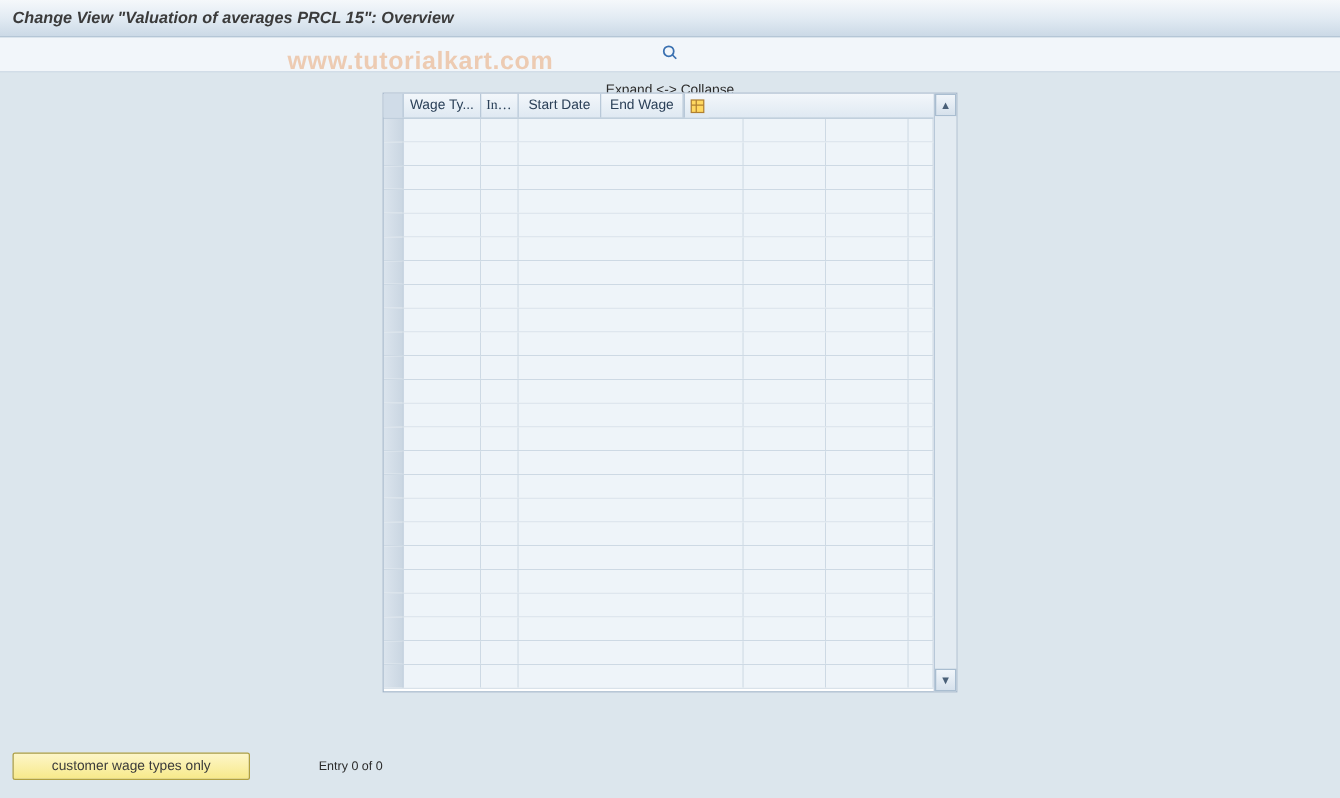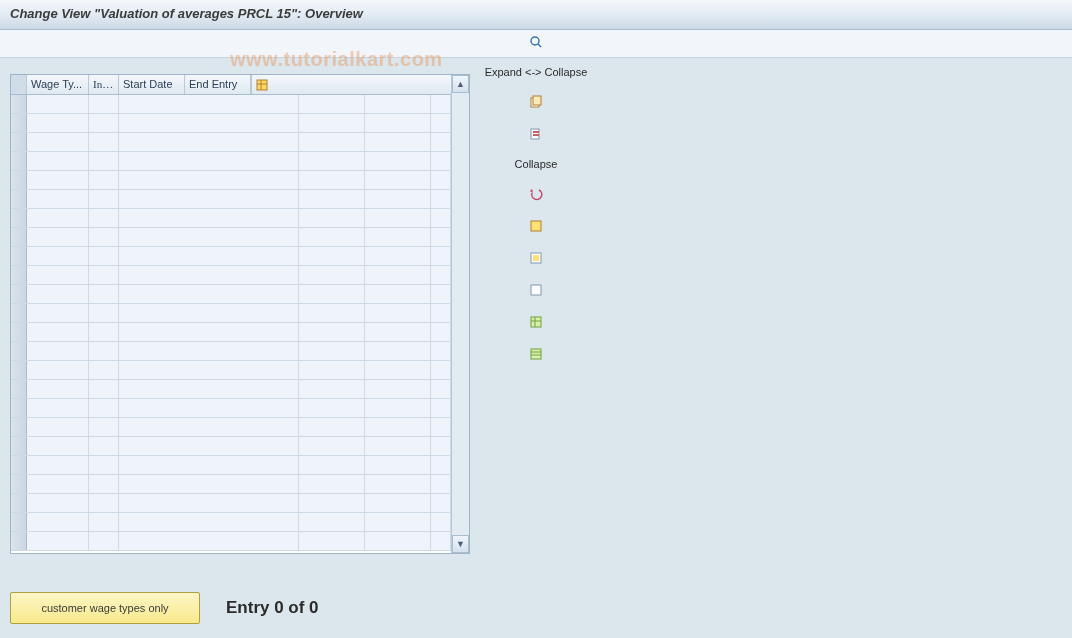--- a/index.html
+++ b/index.html
@@ -46,31 +46,32 @@
       border: 1px solid transparent;
     }
     .toolbar-text {
       font-size: 11px;
       color: #2b2b2b;
       padding: 0 4px;
       cursor: pointer;
     }
     .watermark {
       position: absolute;
-      top: 48px;
+      top: 38px;
       left: 230px;
       font-size: 20px;
       font-weight: bold;
       color: rgba(230, 150, 90, 0.45);
       letter-spacing: 0.5px;
       pointer-events: none;
       z-index: 100;
     }
     .content-area {
       padding: 16px 10px 10px 10px;
+      text-align: center;
     }
     .table-frame {
       display: inline-flex;
       border: 1px solid #a0b4c8;
       background: #fff;
       height: 480px;
     }
     .table-main {
       display: flex;
       flex-direction: column;
@@ -146,45 +147,44 @@
     }
     .bottom-bar {
       position: absolute;
       bottom: 14px;
       left: 10px;
       display: flex;
       align-items: center;
       gap: 12px;
     }
     .btn {
-      height: 32px;
+      height: 22px;
       padding: 0 14px;
       display: inline-flex;
       align-items: center;
       justify-content: center;
       border: 1px solid #b0a040;
       border-radius: 2px;
       font-size: 11px;
       cursor: pointer;
       background: linear-gradient(to bottom, #fdf6c8, #f7e98a);
       color: #3b3b3b;
       min-width: 190px;
     }
     .btn-pos {
       min-width: 130px;
       background: linear-gradient(to bottom, #f6f9fc, #e4ecf4);
       border: 1px solid #a9bdd0;
       color: #7a8a9a;
       gap: 6px;
     }
     .status-text {
-      font-size: 17px;
+      font-size: 10px;
       color: #2b2b2b;
-      margin-left: 14px;
-      font-weight: bold;
+      margin-left: 43px;
     }
     svg { display: block; }
   </style>
 </head>
 <body>
 
 <div class="title-bar">Change View "Valuation of averages PRCL 15": Overview</div>
 
 <div class="toolbar">
   <span class="toolbar-icon">
@@ -249,21 +249,21 @@
 <div class="watermark">www.tutorialkart.com</div>
 
 <div class="content-area">
   <div class="table-frame">
     <div class="table-main">
       <div class="header-row">
         <div class="header-cell selector-col"></div>
         <div class="header-cell col-wage-ty">Wage Ty...</div>
         <div class="header-cell col-inf">Inf...</div>
         <div class="header-cell col-start">Start Date</div>
-        <div class="header-cell col-end">End Entry</div>
+        <div class="header-cell col-end">End Wage</div>
         <div class="config-col">
           <svg width="12" height="12" viewBox="0 0 12 12">
               <rect x="1" y="1" width="10" height="10" fill="#ffd860" stroke="#b08030"></rect>
               <line x1="1" y1="5" x2="11" y2="5" stroke="#b08030"></line>
               <line x1="5" y1="1" x2="5" y2="11" stroke="#b08030"></line>
             </svg>
         </div>
       </div>
       <div class="body-rows" id="body-rows">
           <div class="data-row">

